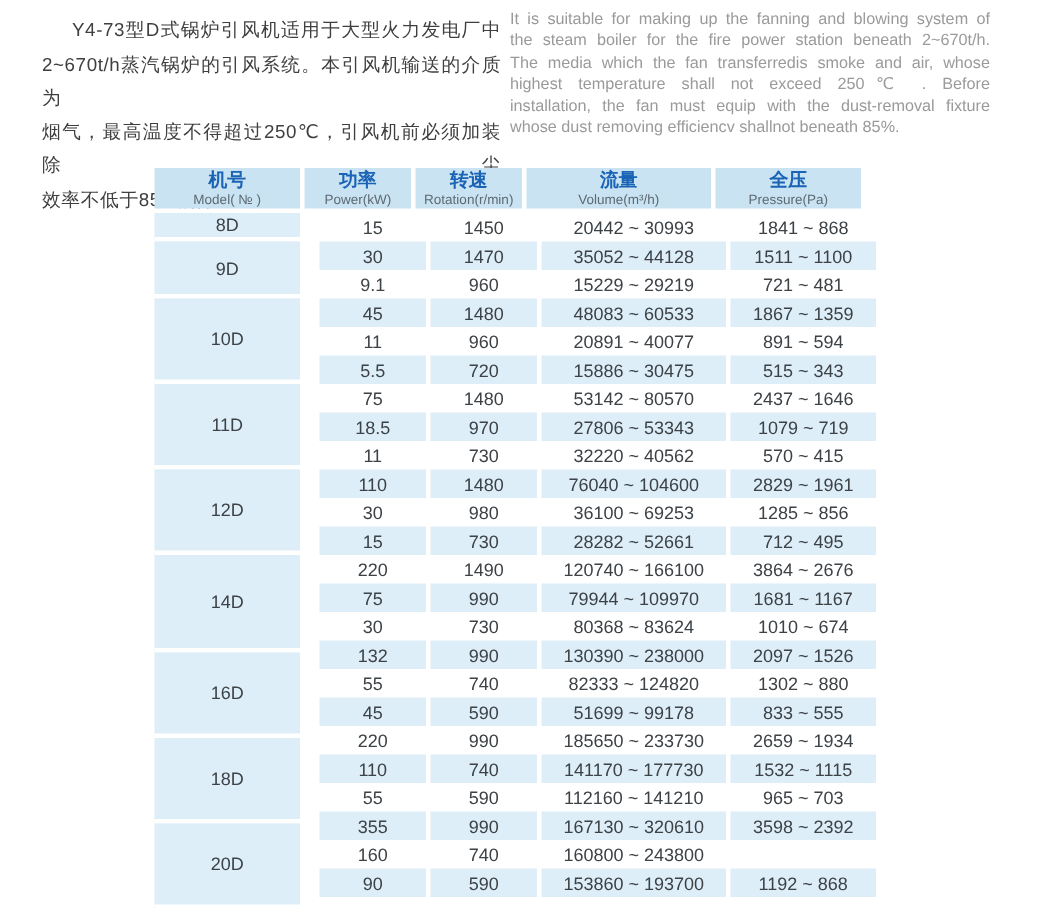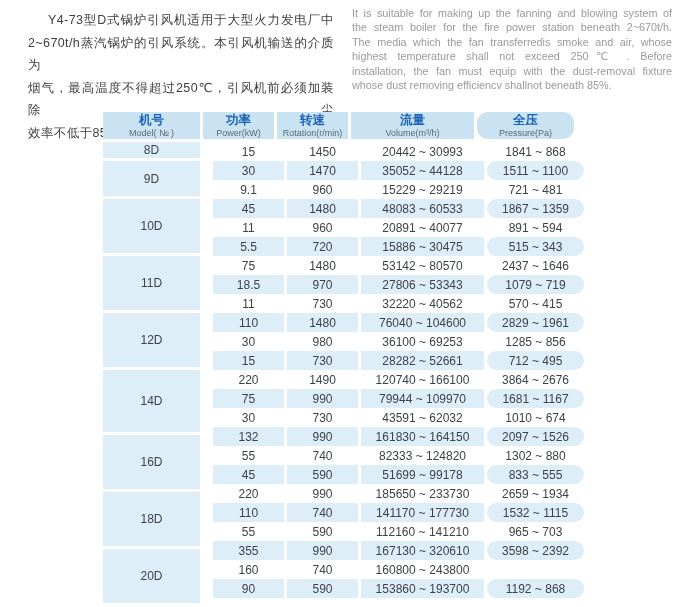--- a/index.html
+++ b/index.html
@@ -20,21 +20,21 @@
     font-size: 12.5px;
     line-height: 22.5px;
     letter-spacing: 0.4px;
     color: var(--intro-zh-text);
   }
   .intro-zh .line.just { text-align: justify; text-align-last: justify; }
   .intro-zh .line.indent { padding-left: 20px; }
 
   .intro-en {
     position: absolute;
-    left: 352px; top: 6px; width: 320px;
+    left: 340px; top: 6px; width: 320px;
     font-size: 10.8px;
     line-height: 14.4px;
     color: var(--intro-en-text);
   }
   .intro-en .line.just { text-align: justify; text-align-last: justify; }
 
   
   .spec-table {
     position: absolute;
     left: 103px; top: 112px; width: 471px;
@@ -62,21 +62,21 @@
   .hen {
     font-size: 9px;
     color: var(--subheader-text);
     line-height: 10px;
     margin-top: 1px;
   }
   .c0 { width: 97px; }
   .c1 { width: 71px; }
   .c2 { width: 71px; }
   .c3 { width: 123px; }
-  .c4 { width: 97px; border-radius: 11px; }
+  .c4 { width: 97px; }
 
   .tbody { display: flex; column-gap: 13px; }
   .model-col { display: flex; flex-direction: column; width: 97px; flex: none; }
   .model-cell {
     background: var(--cell-blue);
     border-bottom: 3px solid #ffffff;
     display: flex;
     align-items: center;
     justify-content: center;
     font-size: 12px;
@@ -233,27 +233,27 @@
           </div>
           <div class="spec-row alt">
             <div class="cell c1">75</div>
             <div class="cell c2">990</div>
             <div class="cell c3">79944 ~ 109970</div>
             <div class="cell c4">1681 ~ 1167</div>
           </div>
           <div class="spec-row">
             <div class="cell c1">30</div>
             <div class="cell c2">730</div>
-            <div class="cell c3">43591 ~ 62032</div>
+            <div class="cell c3">80368 ~ 83624</div>
             <div class="cell c4">1010 ~ 674</div>
           </div>
           <div class="spec-row alt">
             <div class="cell c1">132</div>
             <div class="cell c2">990</div>
-            <div class="cell c3">161830 ~ 164150</div>
+            <div class="cell c3">130390 ~ 238000</div>
             <div class="cell c4">2097 ~ 1526</div>
           </div>
           <div class="spec-row">
             <div class="cell c1">55</div>
             <div class="cell c2">740</div>
             <div class="cell c3">82333 ~ 124820</div>
             <div class="cell c4">1302 ~ 880</div>
           </div>
           <div class="spec-row alt">
             <div class="cell c1">45</div>

